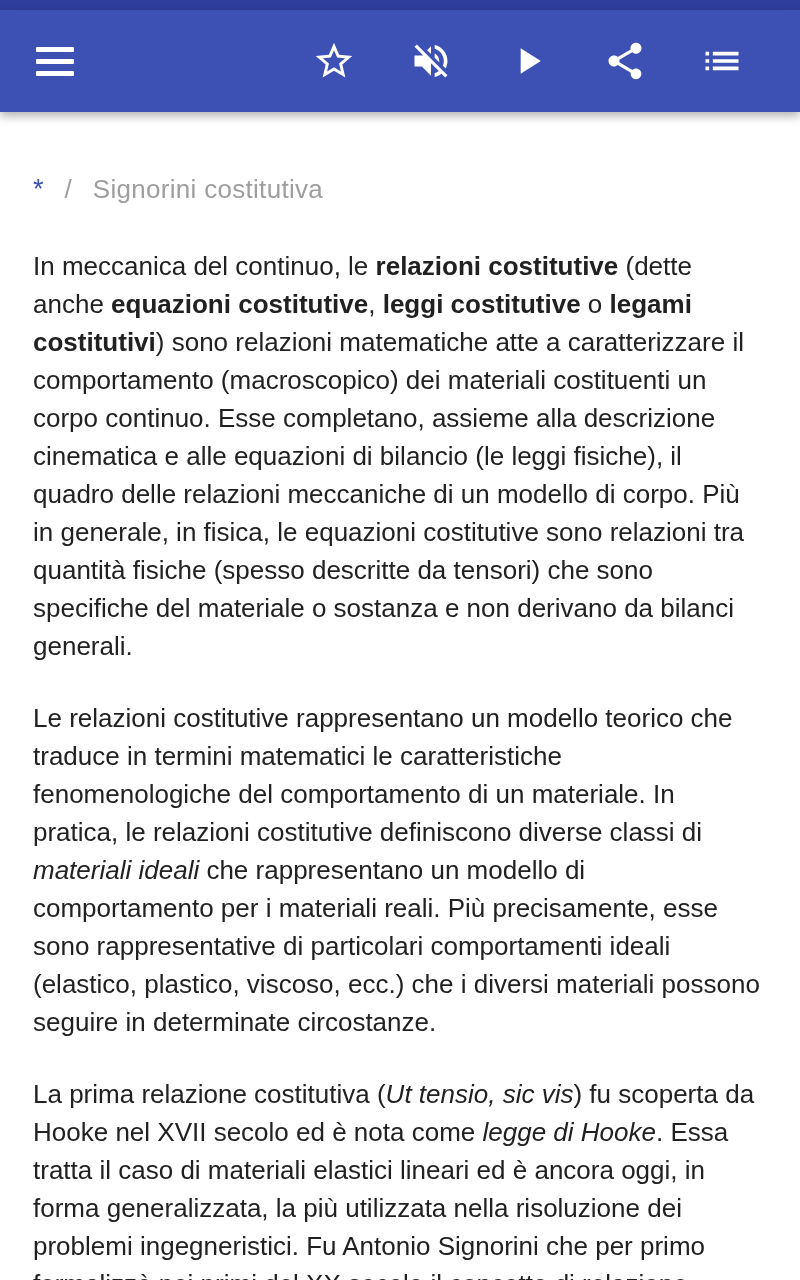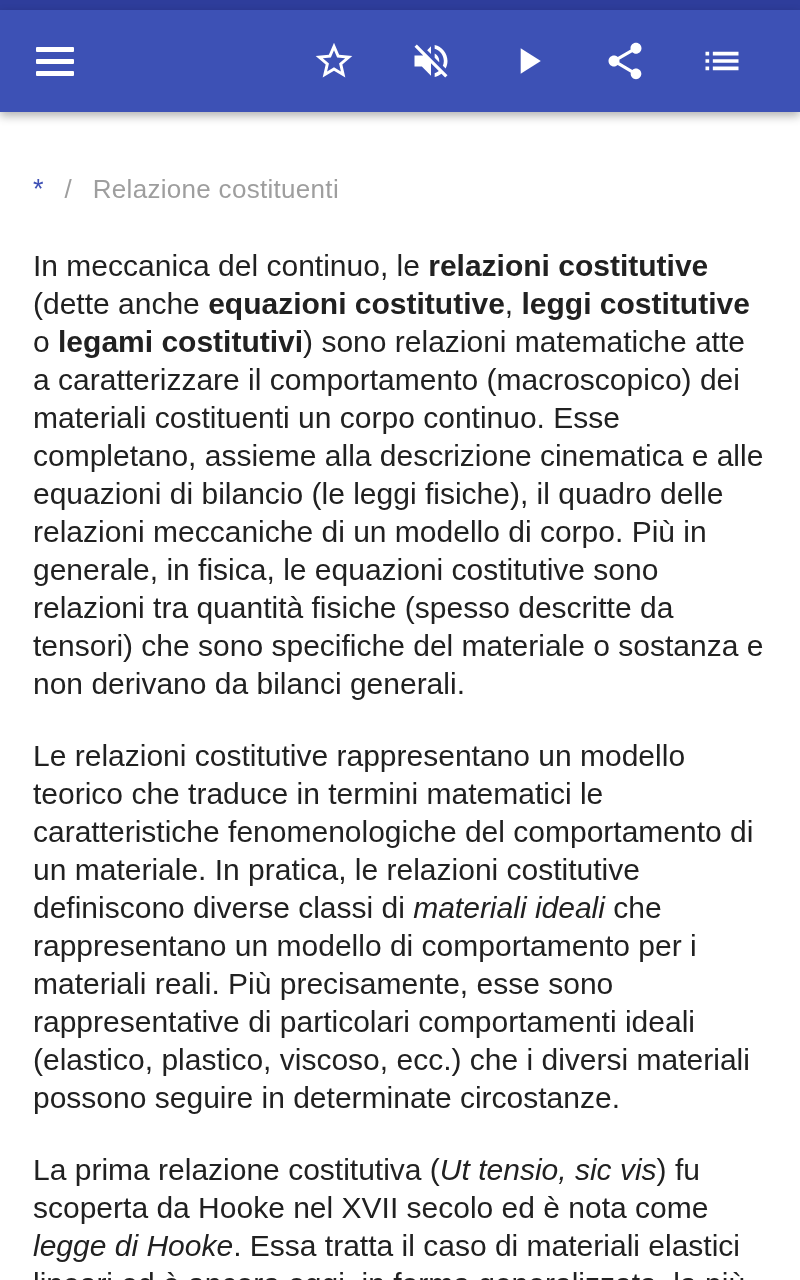--- a/index.html
+++ b/index.html
@@ -31,21 +31,21 @@
   .mirror{transform:scaleX(-1);}
 
   
   .content{flex:1 1 auto;padding:0 33px;overflow:hidden;}
   .breadcrumb{margin-top:62px;display:flex;align-items:baseline;gap:21px;font-size:26px;}
   .crumb-root{color:#3F51B5;font-size:27px;text-decoration:none;}
   .crumb-sep{color:#9E9E9E;}
   .crumb-title{color:#9E9E9E;letter-spacing:.3px;}
 
   #paragraphs{margin-top:42px;}
-  .para{margin:0 0 34px 0;font-size:30px;line-height:38px;color:#212121;text-align:left;}
+  .para{margin:0 0 34px 0;font-size:26px;line-height:38px;color:#212121;text-align:left;}
   .b{font-weight:bold;}
   .i{font-style:italic;text-align:right;}
 </style>
 </head>
 <body>
 
 <div class="screen">
 
   <div class="status-bar"></div>
 
@@ -84,21 +84,21 @@
           <path d="M3 9h14V7H3v2zm0 4h14v-2H3v2zm0 4h14v-2H3v2zm16 0h2v-2h-2v2zm0-10v2h2V7h-2zm0 6h2v-2h-2v2z"></path>
         </svg>
       </button>
     </div>
   </header>
 
   <main class="content">
     <nav class="breadcrumb">
       <a class="crumb-root" href="#">*</a>
       <span class="crumb-sep">/</span>
-      <span class="crumb-title">Relazione costituenti</span>
+      <span class="crumb-title">Signorini costitutiva</span>
     </nav>
 
     <div id="paragraphs">
         <p class="para"><span>In meccanica del continuo, le </span><span class="b">relazioni costitutive</span><span> (dette anche </span><span class="b">equazioni costitutive</span><span>, </span><span class="b">leggi costitutive</span><span> o </span><span class="b">legami costitutivi</span><span>) sono relazioni matematiche atte a caratterizzare il comportamento (macroscopico) dei materiali costituenti un corpo continuo. Esse completano, assieme alla descrizione cinematica e alle equazioni di bilancio (le leggi fisiche), il quadro delle relazioni meccaniche di un modello di corpo. Più in generale, in fisica, le equazioni costitutive sono relazioni tra quantità fisiche (spesso descritte da tensori) che sono specifiche del materiale o sostanza e non derivano da bilanci generali.</span></p>
         <p class="para"><span>Le relazioni costitutive rappresentano un modello teorico che traduce in termini matematici le caratteristiche fenomenologiche del comportamento di un materiale. In pratica, le relazioni costitutive definiscono diverse classi di </span><span class="i">materiali ideali</span><span> che rappresentano un modello di comportamento per i materiali reali. Più precisamente, esse sono rappresentative di particolari comportamenti ideali (elastico, plastico, viscoso, ecc.) che i diversi materiali possono seguire in determinate circostanze.</span></p>
         <p class="para"><span>La prima relazione costitutiva (</span><span class="i">Ut tensio, sic vis</span><span>) fu scoperta da Hooke nel XVII secolo ed è nota come </span><span class="i">legge di Hooke</span><span>. Essa tratta il caso di materiali elastici lineari ed è ancora oggi, in forma generalizzata, la più utilizzata nella risoluzione dei problemi ingegneristici. Fu Antonio Signorini che per primo formalizzò nei primi del XX secolo il concetto di relazione costitutiva in forma generale.</span></p>
       </div>
   </main>
 
 </div>

